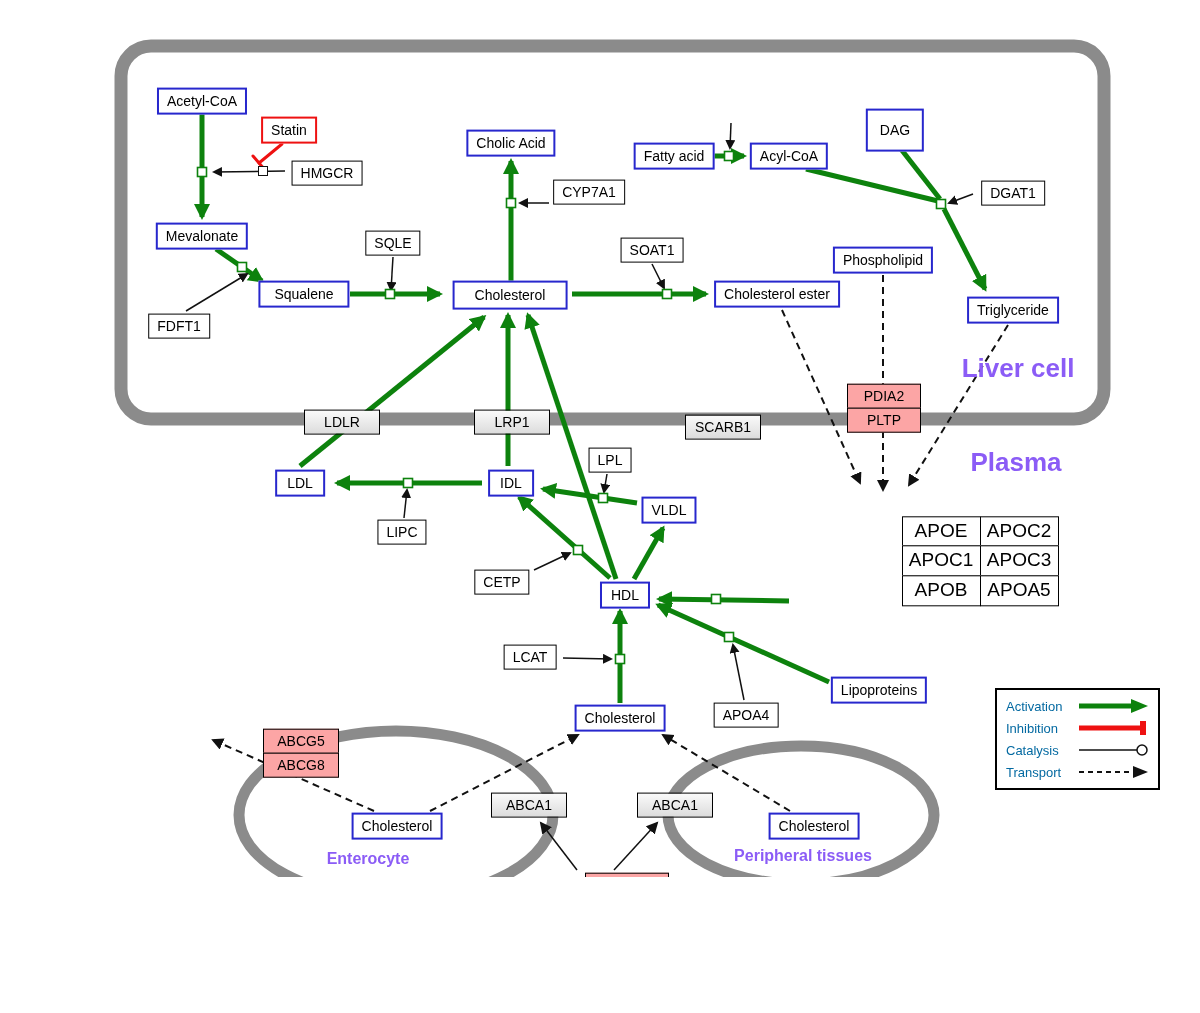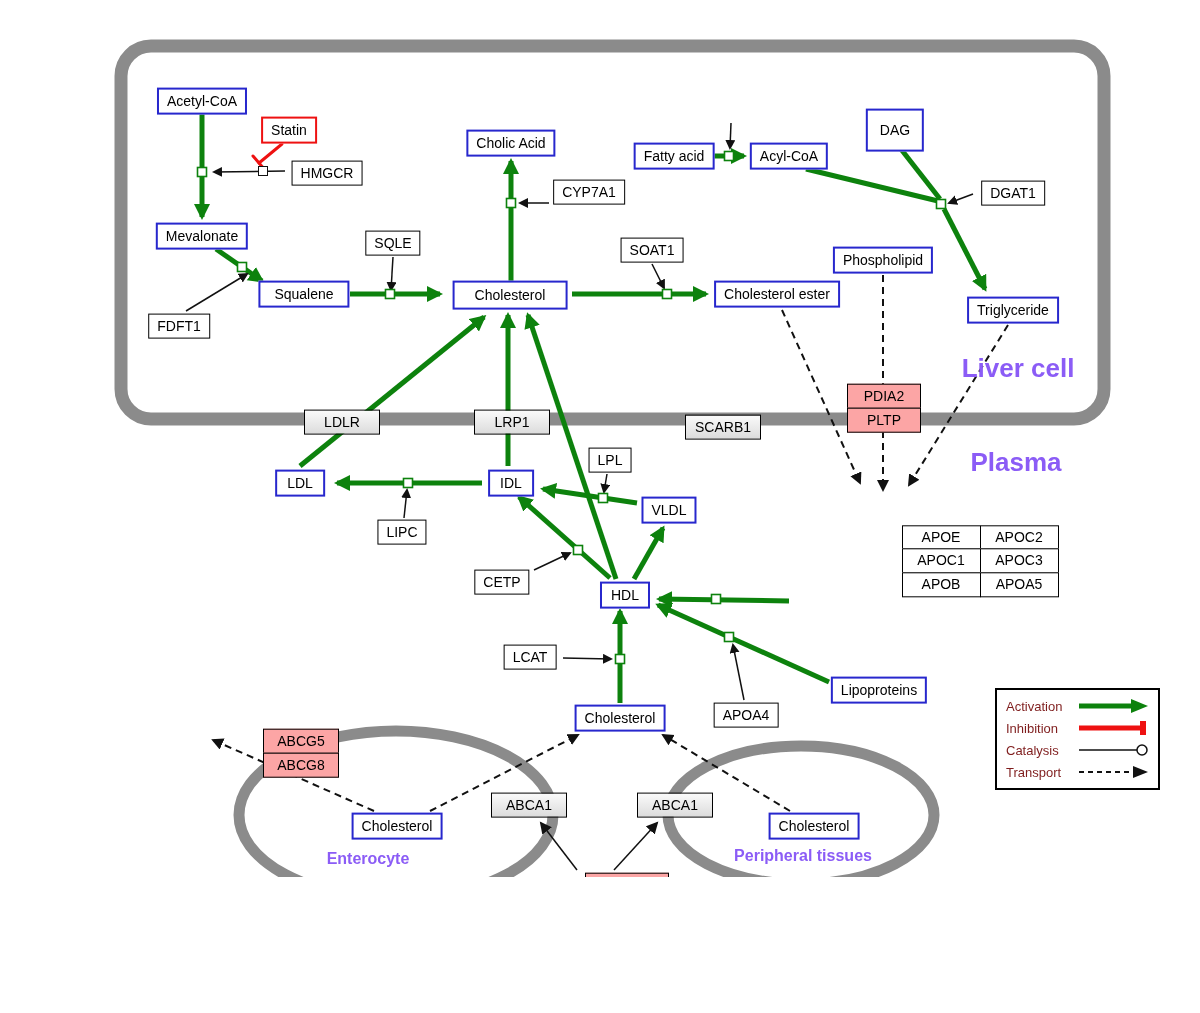--- a/index.html
+++ b/index.html
@@ -13,31 +13,31 @@
   .met-strong{border:2px solid #2727cd;padding:4px 20px;}
   .inh{border:2px solid #ee1111;}
   .mem{background:linear-gradient(#fafafa,#dcdcdc);min-width:58px;}
   .wrap{white-space:normal;width:106px;line-height:1.15;}
   .stack{position:absolute;transform:translate(-50%,-50%);z-index:3;display:flex;flex-direction:column;}
   .stack .cell{border:1px solid #000;background:#fca5a5;padding:3px 4px;font-size:14px;
                text-align:center;margin-top:-1px;line-height:1.2;}
   .stack .cell:first-child{margin-top:0;}
   .apo-table{position:absolute;transform:translate(-50%,-50%);z-index:3;display:grid;
              grid-template-columns:78px 78px;}
-  .apo-table .cell{border:1px solid #000;background:#fff;padding:3px 2px;font-size:14px;
+  .apo-table .cell{border:1px solid #000;background:#fff;padding:3px 2px;font-size:19px;
                    text-align:center;margin:-0.5px;line-height:1.2;}
   .region-label{position:absolute;transform:translate(-50%,-50%);z-index:2;font-weight:bold;
                 color:#8b5cf6;white-space:nowrap;}
   .rl-big{font-size:26px;}
   .rl-mid{font-size:16px;}
   #legend{position:absolute;left:995px;top:688px;width:165px;height:102px;box-sizing:border-box;
           border:2.5px solid #000;background:#fff;z-index:3;display:flex;flex-direction:column;
           justify-content:space-around;padding:5px 9px;}
   .legend-row{display:flex;align-items:center;justify-content:space-between;}
-  .legend-row span{font-size:13px;color:#7f1d1d;}
+  .legend-row span{font-size:13px;color:#0369a1;}
 </style>
 </head>
 <body>
 
 <div id="canvas">
 
 <svg id="edges" width="1200" height="1013">
   <defs>
     <marker id="mG" markerUnits="userSpaceOnUse" markerWidth="20" markerHeight="18" refX="13" refY="8" orient="auto">
       <path d="M0,0 L16,8 L0,16 Z" fill="#0d820d"></path>

